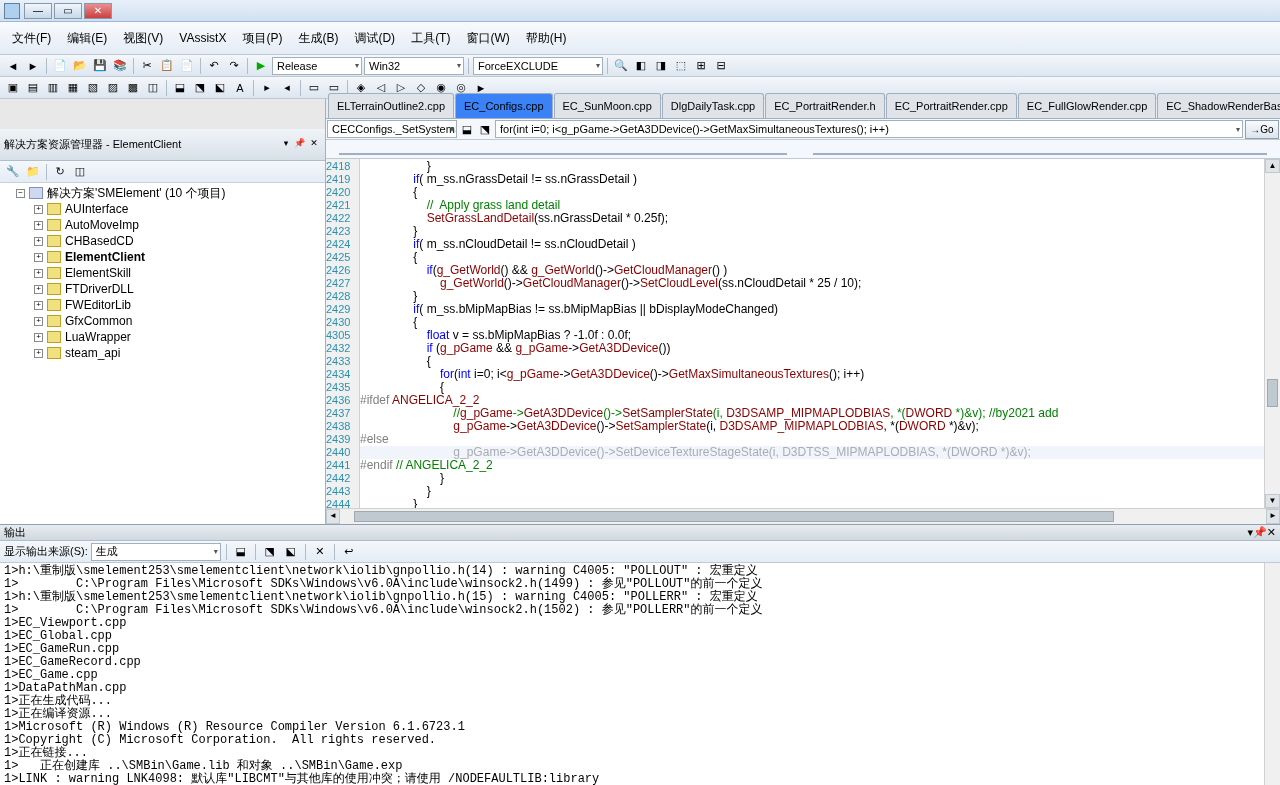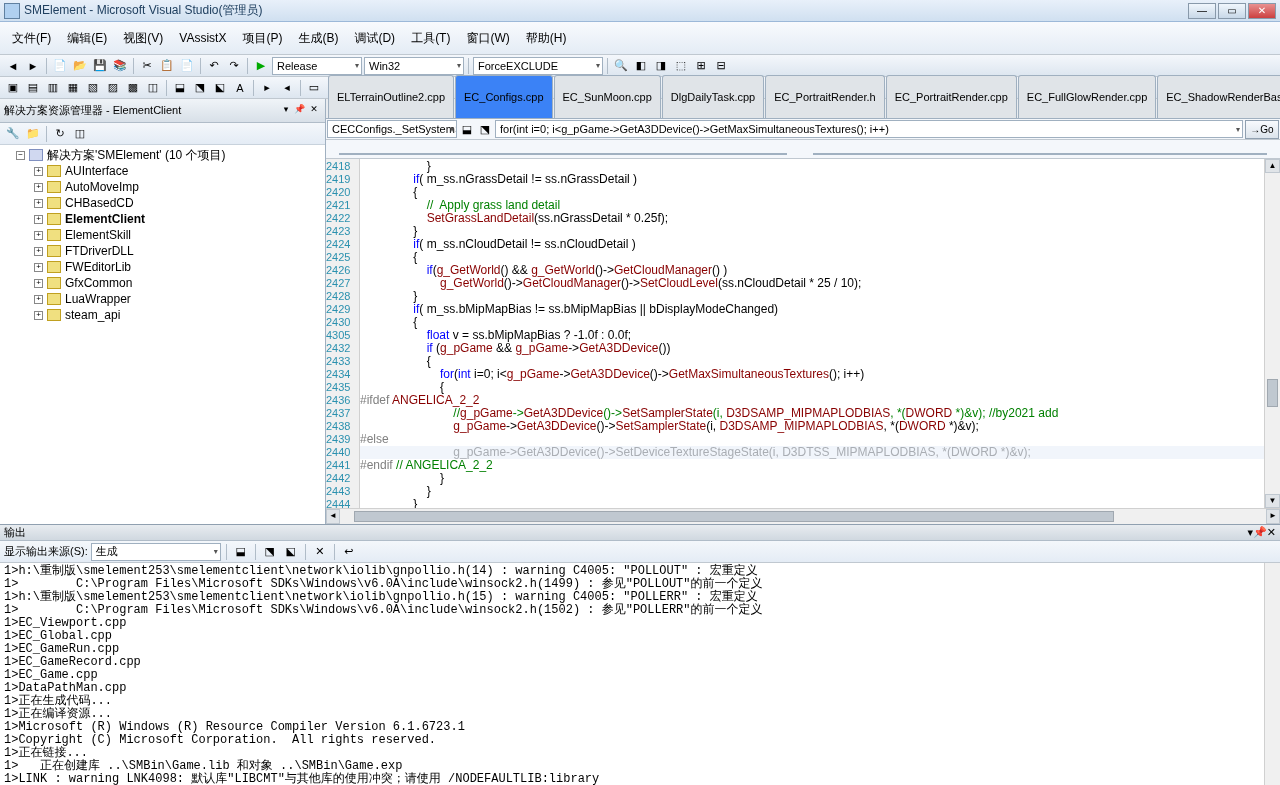--- a/index.html
+++ b/index.html
@@ -22,41 +22,41 @@
 .tb-btn { width: 18px; height: 18px; border: 1px solid transparent; display: inline-flex; align-items: center; justify-content: center; cursor: default; font-size: 11px; }
 .tb-sep { width: 1px; height: 16px; background: #b0bcc8; margin: 0 2px; }
 .dropdown { height: 18px; background: #fff; border: 1px solid #a0b0c0; padding: 0 14px 0 4px; display: inline-flex; align-items: center; font-size: 11px; position: relative; min-width: 60px; }
 .dropdown::after { content: "▾"; position: absolute; right: 2px; font-size: 8px; color: #555; }
 
 
 .workspace { display: flex; height: 425px; }
 .leftcol { width: 326px; display: flex; flex-direction: column; border-right: 1px solid #a0b0c0; }
 .rightcol { flex: 1; display: flex; flex-direction: column; min-width: 0; }
 
-.panel-header { height: 24px; background: linear-gradient(#f0f4f8,#d8e0e8); border-bottom: 1px solid #b0bcc8; padding: 0 4px; display: flex; align-items: center; font-size: 11px; }
+.panel-header { height: 32px; background: linear-gradient(#f0f4f8,#d8e0e8); border-bottom: 1px solid #b0bcc8; padding: 0 4px; display: flex; align-items: center; font-size: 11px; margin-top: 30px; }
 .panel-header .spacer { flex: 1; }
 .panel-header .hbtn { width: 14px; height: 14px; text-align: center; font-size: 9px; cursor: default; }
 
 .mini-toolbar { height: 22px; background: linear-gradient(#f4f7fb,#e4ecf5); border-bottom: 1px solid #c8d2dc; display: flex; align-items: center; padding: 0 4px; gap: 2px; }
 
 .tree { flex: 1; background: #fff; overflow: auto; font-size: 12px; padding: 2px 0; }
 .tree-item { display: flex; align-items: center; height: 16px; padding-left: 16px; gap: 4px; cursor: default; }
 .tree-item .exp { width: 9px; height: 9px; border: 1px solid #888; display: inline-flex; align-items: center; justify-content: center; font-size: 8px; line-height: 1; }
 .tree-item .ficon { width: 14px; height: 12px; background: #f0e080; border: 1px solid #c0a020; }
 .tree-item .ficon.sol { background: #d0d8f0; border-color: #8090c0; }
 .tree-item.child { padding-left: 34px; }
 .tree-item.bold .label { font-weight: bold; }
 
 .bottom-tabs { height: 20px; background: #f0f0f0; border-top: 1px solid #c0c8d0; display: flex; align-items: center; font-size: 11px; }
 .bottom-tabs span { padding: 2px 6px; border: 1px solid #c0c8d0; background: #fff; margin-right: -1px; cursor: default; display: inline-flex; align-items: center; gap: 2px; }
 .bottom-tabs .tabicon { width: 12px; height: 10px; background: #d8c890; border: 1px solid #a08040; }
 
 
 .editor-tabs { height: 20px; background: #e8ecf0; display: flex; align-items: flex-end; padding-left: 2px; border-bottom: 1px solid #a0b0c0; }
-.editor-tabs .tab { padding: 15px 8px; font-size: 11px; background: #e0e4e8; border: 1px solid #a0b0c0; border-bottom: none; margin-right: 1px; border-radius: 3px 3px 0 0; cursor: default; }
+.editor-tabs .tab { padding: 6px 8px; font-size: 11px; background: #e0e4e8; border: 1px solid #a0b0c0; border-bottom: none; margin-right: 1px; border-radius: 3px 3px 0 0; cursor: default; }
 .editor-tabs .tab.active { background: #3b82f6; font-weight: normal; }
 .editor-tabs .tabspacer { flex: 1; }
 
 
 .navrow { height: 21px; display: flex; border-bottom: 1px solid #c0c8d0; background: #f4f7fb; }
 .navdrop { flex: 1; background: #fff; border: 1px solid #a0b0c0; margin: 1px; padding: 0 14px 0 4px; display: flex; align-items: center; font-size: 11px; position: relative; overflow: hidden; white-space: nowrap; }
 .navdrop::after { content: "▾"; position: absolute; right: 2px; font-size: 8px; color: #555; }
 .navfixed { width: 130px; flex: none; }
 .go-btn { width: 34px; height: 19px; margin: 1px; background: linear-gradient(#f8fafd,#dce4ec); border: 1px solid #90a0b0; display: inline-flex; align-items: center; justify-content: center; font-size: 10px; cursor: default; }
 
@@ -101,21 +101,20 @@
 .out-tabs { height: 20px; background: #f0f0f0; border-top: 1px solid #c0c8d0; display: flex; align-items: center; font-size: 16px; }
 .out-tabs span { padding: 2px 6px; border: 1px solid #c0c8d0; background: #fff; margin-right: -1px; cursor: default; display: inline-flex; align-items: center; gap: 2px; }
 .out-tabs span.active { background: #f8f4e8; }
 .out-tabs .tabicon { width: 12px; height: 10px; background: #d8d080; border: 1px solid #a08040; }
 </style>
 </head>
 <body>
 
 <div class="titlebar">
   <span class="icon"></span>
-  <span class="title">SMElement - Microsoft Visual Studio(管理员)</span>
   <div class="win-btns">
     <span>—</span>
     <span>▭</span>
     <span class="close">✕</span>
   </div>
 </div>
 
 <div class="menubar" id="menubar">
     <span>文件(F)</span>
     <span>编辑(E)</span>

